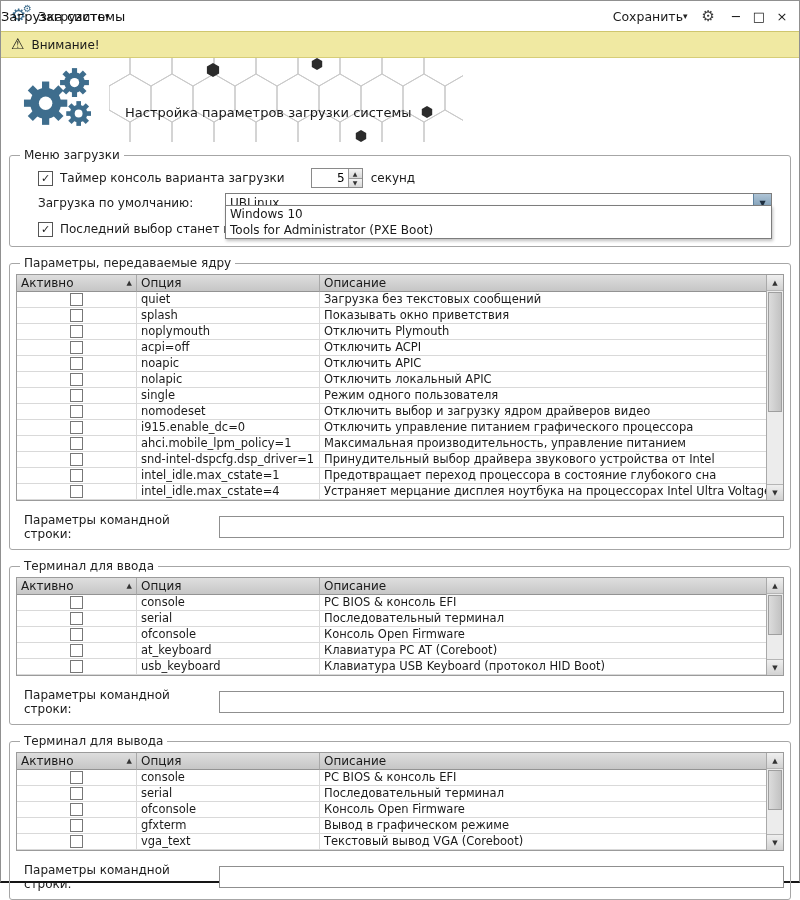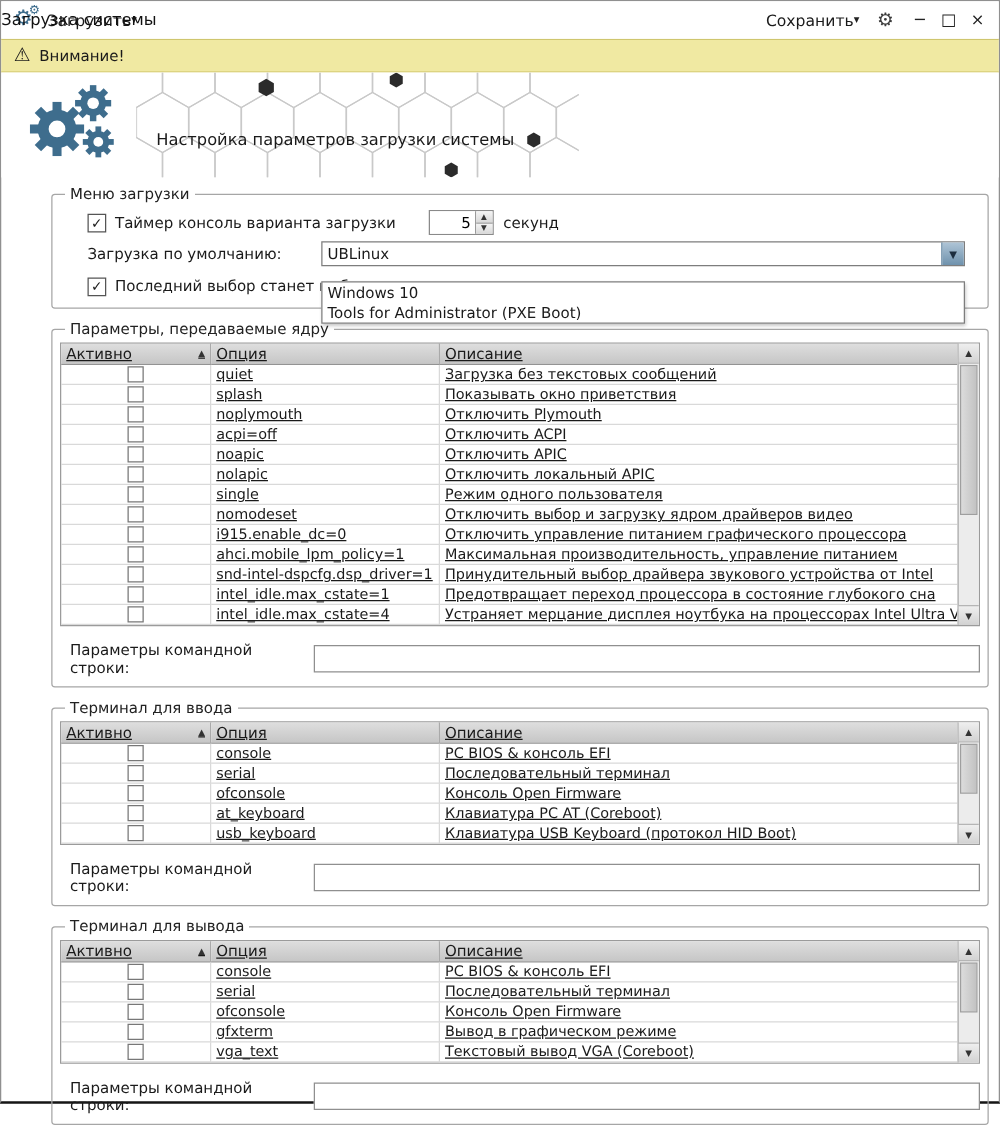--- a/index.html
+++ b/index.html
@@ -33,21 +33,21 @@
              display:flex; align-items:center; gap:7px; padding:0 10px; box-sizing:border-box; }
   .warn-icon { font-size:15px; color:#1a1a1a; line-height:1; }
 
   
   .banner { height:84px; position:relative; overflow:hidden; background:#fff; }
   .hexes { position:absolute; left:108px; top:0; }
   .gears { position:absolute; left:18px; top:6px; }
   .banner-title { position:absolute; left:124px; top:12px; height:84px; display:flex; align-items:center; font-size:13px; color:#1a1a1a; }
 
   
-  .content { padding:6px 8px 0 8px;margin-left:32px; }
+  .content { padding:6px 8px 0 8px; }
   fieldset.group { margin:0 0 9px 0; border:1px solid #a6a6a6; border-radius:3px; padding:2px 6px 8px 6px; }
   fieldset.group legend { font-size:12px; padding:0 4px; margin-left:4px; color:#222; }
 
   
   .bm-row { display:flex; align-items:center; padding-left:22px; }
   .row-timer { margin-top:3px; height:22px; }
   .row-combo { margin-top:4px; height:20px; position:relative; }
   .row-last  { margin-top:7px; height:18px; }
   .check { width:13px; height:13px; border:1px solid #555; background:#fff; display:inline-flex;
            align-items:center; justify-content:center; font-size:11px; line-height:1; flex:none; }
@@ -58,27 +58,27 @@
   .spin-btn { flex:1; display:flex; align-items:center; justify-content:center; font-size:6px; color:#333;
               background:linear-gradient(#f4f4f4,#d8d8d8); }
   .spin-btn + .spin-btn { border-top:1px solid #9a9a9a; }
   .unit { margin-left:8px; }
   .combo-label { flex:0 0 187px; }
   .combo { flex:1; margin-right:12px; height:20px; border:1px solid #7d7d7d; background:#fff;
            display:flex; align-items:stretch; box-sizing:border-box; }
   .combo-text { flex:1; display:flex; align-items:center; padding-left:4px; }
   .combo-btn { width:17px; background:linear-gradient(#aec4d6,#6f92ad); border-left:1px solid #5f83a0;
                display:flex; align-items:center; justify-content:center; font-size:8px; color:#1d2e3f; }
-  .combo-popup { position:absolute; top:32px; left:209px; right:12px; background:#fff;
+  .combo-popup { position:absolute; top:12px; left:209px; right:12px; background:#fff;
                  border:1px solid #7d7d7d; box-shadow:1px 2px 3px rgba(0,0,0,.25); z-index:10; }
   .combo-option { height:16px; line-height:16px; padding-left:4px; white-space:nowrap; overflow:hidden; }
 
   
   .table-wrap { display:flex; margin-top:2px; border:1px solid #9b9b9b; }
-  .grid { flex:1; min-width:0; font-size:11.5px;text-decoration:underline; }
+  .grid { flex:1; min-width:0; font-size:11.5px; }
   .thead, .tr { display:grid; grid-template-columns:120px 183px 1fr; }
   .th { background:linear-gradient(#dedede,#c6c6c6); border-right:1px solid #a9a9a9; border-bottom:1px solid #939393;
         height:17px; padding:0 4px; box-sizing:border-box; display:flex; align-items:center; font-size:12px; }
   .th:last-child { border-right:none; }
   .th-active { justify-content:space-between; }
   .sort { font-size:7px; color:#333; }
   .tr { height:16px; }
   .td { border-right:1px solid #d9d9d9; border-bottom:1px solid #d9d9d9; box-sizing:border-box;
         line-height:15px; padding:0 4px; overflow:hidden; white-space:nowrap; }
   .td:last-child { border-right:none; }

